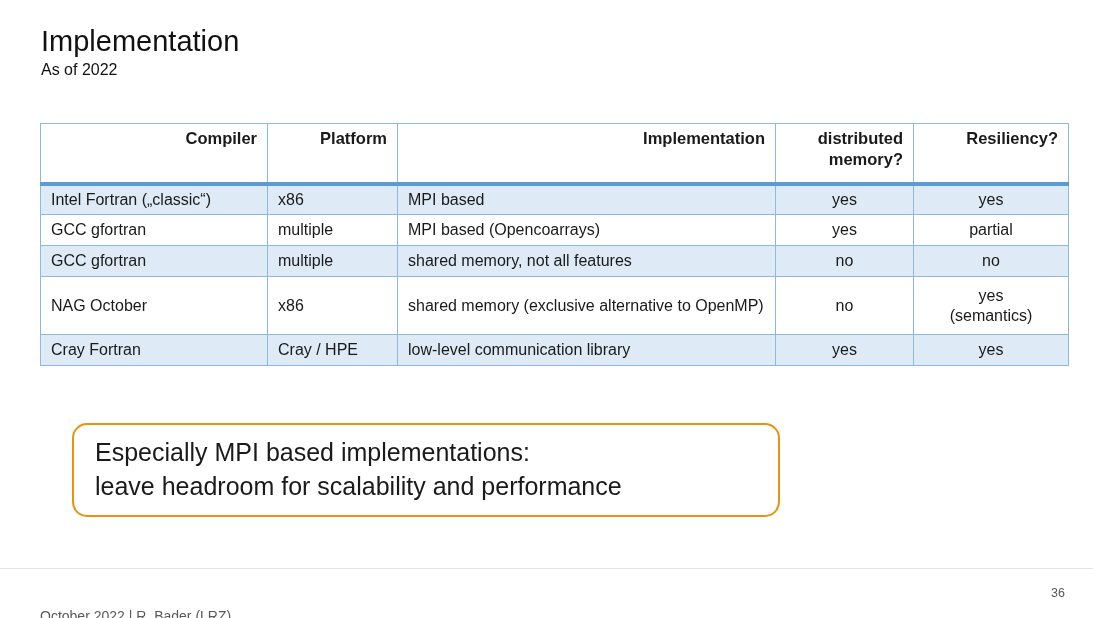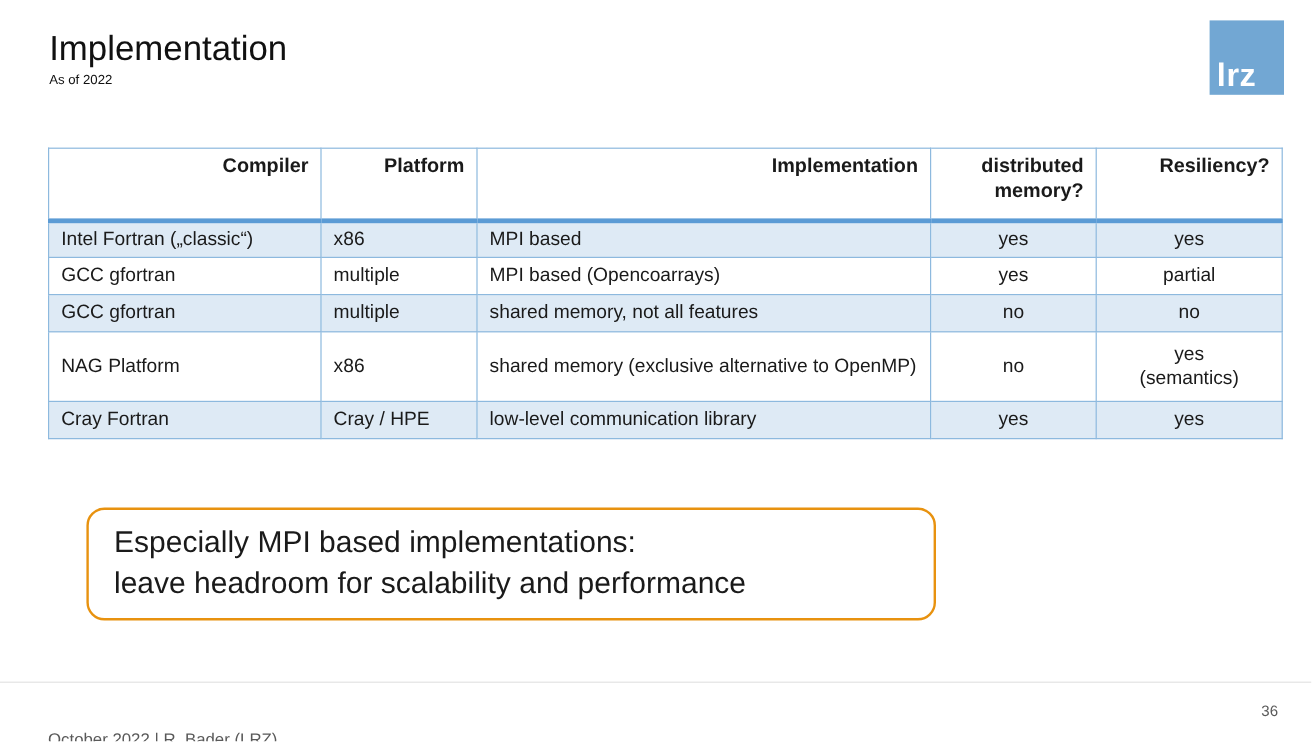--- a/index.html
+++ b/index.html
@@ -9,21 +9,21 @@
     height: 618px;
     background: #ffffff;
     font-family: "Liberation Sans", sans-serif;
     color: #1a1a1a;
     overflow: hidden;
   }
 
   
   .title-block { position: absolute; left: 41px; top: 26px; }
   .slide-title { font-size: 29px; font-weight: 400; line-height: 1.1; color: #111; }
-  .slide-subtitle { font-size: 11px; font-weight: 400; margin-top: 3px; color: #111; }
+  .slide-subtitle { font-size: 16px; font-weight: 400; margin-top: 3px; color: #111; }
 
   
   .logo {
     position: absolute; right: 23px; top: 17px;
     width: 62px; height: 62px;
     background: #72a7d3;
     display: flex; align-items: flex-end; justify-content: flex-start;
     padding: 0 0 2px 6px; box-sizing: border-box;
   }
   .logo-text { color: #ffffff; font-weight: 700; font-size: 27px; line-height: 1; letter-spacing: 0.5px; }
@@ -94,23 +94,20 @@
 </head>
 <body>
 
 <div class="slide">
 
   <div class="title-block">
     <div class="slide-title">Implementation</div>
     <div class="slide-subtitle">As of 2022</div>
   </div>
 
-  <div class="logo">
-    <span class="logo-text">lrz</span>
-  </div>
 
   <table class="impl-table">
     <colgroup id="table-cols">
         <col style="width: 227px;">
         <col style="width: 130px;">
         <col style="width: 378px;">
         <col style="width: 138px;">
         <col style="width: 155px;">
       </colgroup>
     <thead>
@@ -138,21 +135,21 @@
           <td class="center">partial</td>
         </tr>
         <tr class="banded">
           <td>GCC gfortran</td>
           <td>multiple</td>
           <td>shared memory, not all features</td>
           <td class="center">no</td>
           <td class="center">no</td>
         </tr>
         <tr class="plain tall">
-          <td>NAG Platform</td>
+          <td>NAG October</td>
           <td>x86</td>
           <td>shared memory (exclusive alternative to OpenMP)</td>
           <td class="center">no</td>
           <td class="center">yes
 (semantics)</td>
         </tr>
         <tr class="banded">
           <td>Cray Fortran</td>
           <td>Cray / HPE</td>
           <td>low-level communication library</td>

